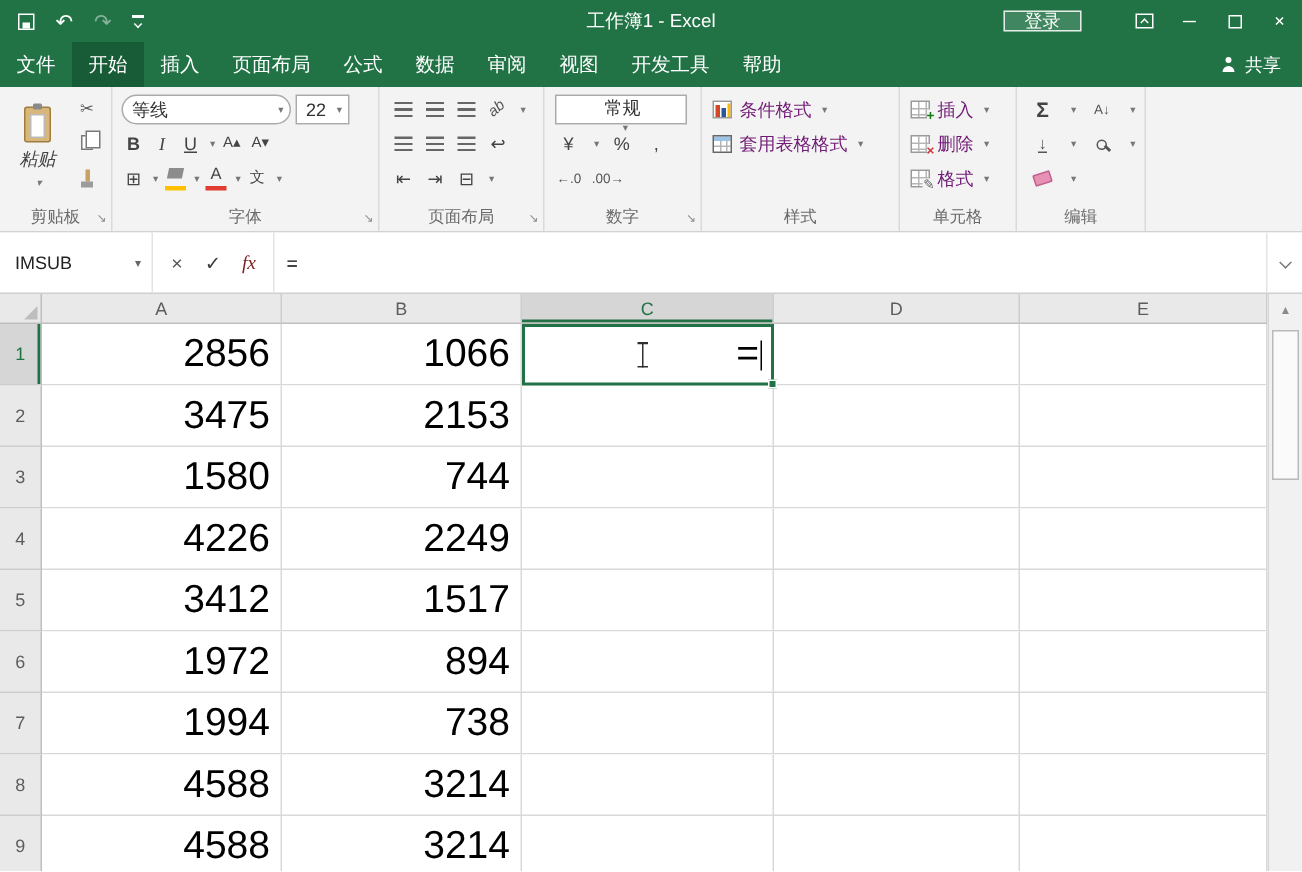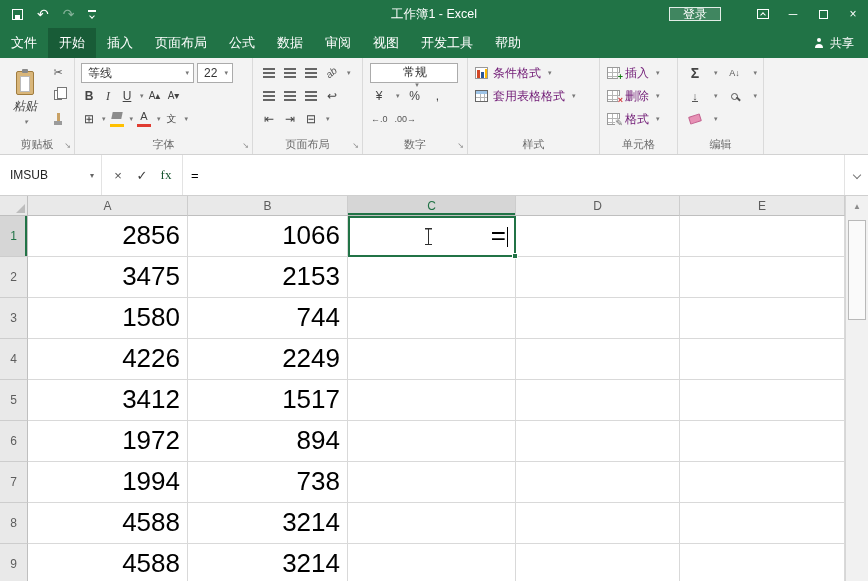--- a/index.html
+++ b/index.html
@@ -56,21 +56,21 @@
 .ic-clip::before{content:"";position:absolute;left:3px;top:4px;right:3px;bottom:2px;background:#fff;border:1px solid #bbb;}
 .ic-clip::after{content:"";position:absolute;left:5px;top:-3px;width:6px;height:4px;background:#8a8a8a;border-radius:1px;}
 .minis{position:absolute;left:48px;top:6px;display:flex;flex-direction:column;gap:5px;}
 .mini{width:20px;height:17px;display:flex;align-items:center;justify-content:center;font-size:11px;color:#555;}
 .ic-copy{width:8px;height:10px;border:1px solid #777;background:#fff;position:relative;isolation:isolate;}
 .ic-copy::after{content:"";position:absolute;left:2px;top:-4px;width:8px;height:10px;border:1px solid #777;background:#fff;z-index:-1;}
 .ic-brush{width:3px;height:8px;background:#c8a165;position:relative;}
 .ic-brush::after{content:"";position:absolute;left:-2.5px;bottom:-4px;width:8px;height:4px;background:#9b9b9b;}
 
 #g-font{left:75px;width:178px;}
-.fname{position:absolute;left:6px;top:5px;width:113px;}
+.fname{position:absolute;left:6px;top:5px;width:113px;border-radius:10px;}
 .fsize{position:absolute;left:122px;top:5px;width:36px;}
 #g-font .r2,#g-font .r3{padding-left:6px;gap:3px;}
 .bold{font-weight:bold;}
 .ital{font-style:italic;font-family:"Liberation Serif",serif;}
 .unders{text-decoration:underline;}
 .smallcap{font-size:10px;}
 .colorbar{position:relative;width:16px;height:16px;display:flex;align-items:flex-start;justify-content:center;font-size:11px;}
 .colorbar::after{content:"";position:absolute;left:1px;right:1px;bottom:0;height:3px;background:var(--c);}
 .paintcan{width:10px;height:7px;background:#8c8c8c;transform:skewX(-12deg);margin-top:1px;}
 
@@ -105,21 +105,21 @@
 .mag::after{content:"";position:absolute;width:5px;height:1.5px;background:#555;transform:rotate(45deg);right:-4px;bottom:-1px;}
 .eraser{width:12px;height:8px;background:#e791b5;border:1px solid #c2608e;border-radius:1px;transform:rotate(-18deg);}
 
 
 .fbar{position:absolute;top:155px;left:0;width:100%;height:41px;background:#fff;border-bottom:1px solid #cfcfcf;display:flex;align-items:stretch;}
 .namebox{width:102px;display:flex;align-items:center;padding-left:10px;font-size:12px;color:#222;border-right:1px solid #e3e3e3;}
 .nb-dd{margin-left:auto;width:18px;text-align:center;color:#666;font-size:8px;}
 .fb-btns{display:flex;align-items:center;border-right:1px solid #e3e3e3;padding:0 4px;}
 .fbtn{width:24px;text-align:center;font-size:13px;color:#555;}
 .fbtn.ok{color:#3c3c3c;}
-.fx{font-family:"Liberation Serif",serif;color:#14532d;}
+.fx{font-style:italic;font-family:"Liberation Serif",serif;color:#7f1d1d;}
 .fb-input{flex:1;display:flex;align-items:center;padding-left:8px;font-size:13px;color:#000;}
 .fb-exp{width:24px;display:flex;align-items:center;justify-content:center;border-left:1px solid #e3e3e3;}
 .fb-exp .chev{border-color:#777;}
 
 
 .sheet{position:absolute;top:196px;left:0;width:845px;height:385px;overflow:hidden;background:#fff;}
 .hdr{display:flex;height:20px;}
 .corner{width:28px;height:20px;background:#e9e9e9;border-right:1px solid #bfbfbf;border-bottom:1px solid #bfbfbf;position:relative;}
 .corner .tri{position:absolute;right:2px;bottom:2px;width:0;height:0;border-left:9px solid transparent;border-bottom:9px solid #bdbdbd;}
 .ch{height:20px;line-height:20px;text-align:center;font-size:12px;color:#5d5d5d;background:#e9e9e9;border-right:1px solid #cdcdcd;border-bottom:1px solid #bfbfbf;}

